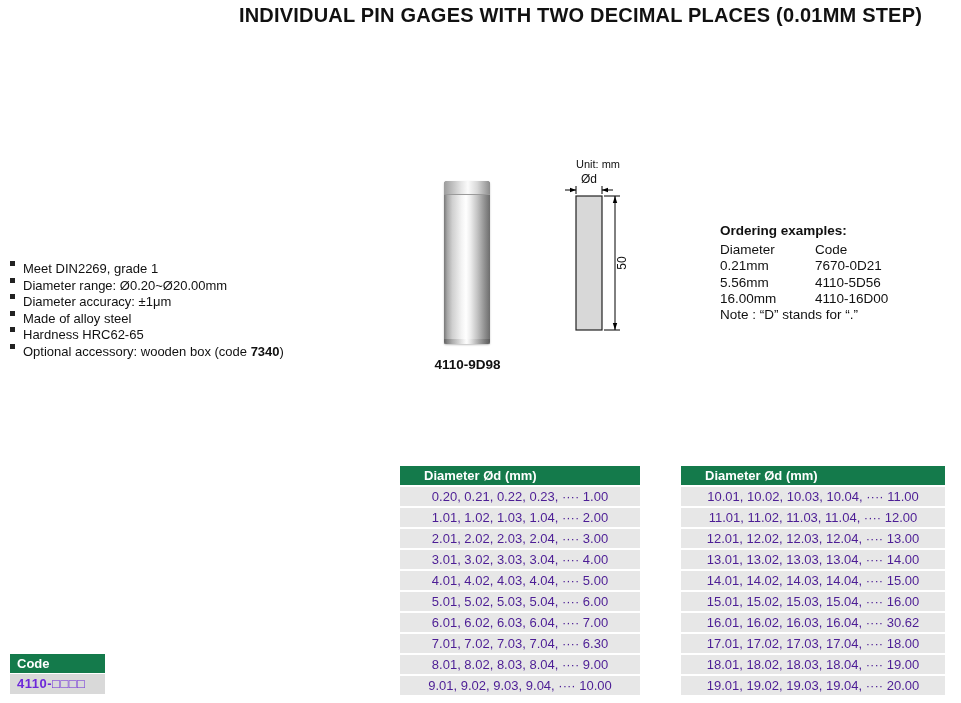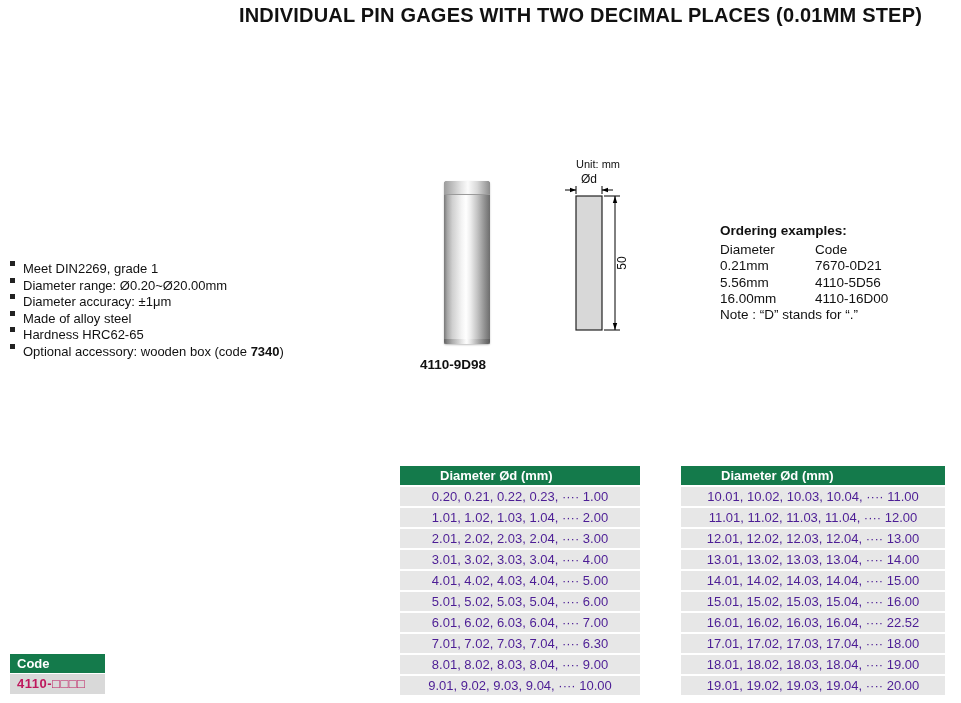--- a/index.html
+++ b/index.html
@@ -37,21 +37,21 @@
     border-radius: 3px 3px 0 0;
     background: linear-gradient(90deg, #9c9c9c, #e6e6e6 38%, #fbfbfb 52%, #d8d8d8 72%, #8c8c8c 100%);
     border-bottom: 1px solid #9a9a9a;
   }
   .pin::after {
     content: ""; position: absolute; bottom: 0; left: 0; right: 0; height: 5px;
     background: linear-gradient(90deg, rgba(60,60,60,.4), rgba(255,255,255,.2) 50%, rgba(60,60,60,.4));
   }
   .model-label {
     position: absolute; left: 420px; top: 357px; width: 95px;
-    font-size: 13.5px; font-weight: bold; color: #111;
+    text-align: center; font-size: 13.5px; font-weight: bold; color: #111;
   }
 
   
   .drawing { position: absolute; left: 563px; top: 158px; width: 90px; }
   .drawing .unit { font-size: 11px; margin-left: 13px; margin-bottom: 2px; color: #111; }
   .drawing svg { display: block; }
   .drawing text { font-family: "Liberation Sans", sans-serif; fill: #111; }
 
   
   .ordering { position: absolute; left: 720px; top: 223px; width: 225px; font-size: 13.5px; color: #111; }
@@ -60,41 +60,41 @@
   .ord-d { width: 95px; flex: 0 0 auto; }
   .ord-note { height: 16.5px; display: flex; align-items: center; }
 
   
   .gtable { position: absolute; top: 466px; }
   .gtable.t1 { left: 400px; width: 240px; }
   .gtable.t2 { left: 681px; width: 264px; }
   .gt-header {
     background: var(--accent-green, #147a4b); color: #fff;
     font-size: 13px; font-weight: bold;
-    height: 21px; line-height: 19px; padding-left: 40px;
+    height: 21px; line-height: 19px; padding-left: 24px;
     border-bottom: 2px solid #fff;
   }
   .gt-row {
     background: var(--row-gray, #e7e7e7);
     height: 21px; line-height: 19px;
     border-bottom: 2px solid #fff;
     text-align: center; font-size: 13px; color: #4c1d95;
     white-space: nowrap;
   }
 
   
   .code-block { position: absolute; left: 10px; top: 654px; width: 95px; }
   .code-header {
     background: var(--accent-green, #147a4b); color: #fff;
     font-size: 13px; font-weight: bold;
     height: 20px; line-height: 20px; padding-left: 7px;
     border-bottom: 1px solid #fff;
   }
   .code-value {
-    background: var(--code-value-gray, #d9d9d9); color: #be185d;
+    background: var(--code-value-gray, #d9d9d9); color: #6d28d9;
     font-size: 13px; font-weight: bold;
     height: 20px; line-height: 20px; padding-left: 7px;
     letter-spacing: 0.5px;
   }
 </style>
 </head>
 <body>
 
 <div>
 
@@ -186,21 +186,21 @@
   </div>
 
   <div class="gtable t2">
     <div class="gt-header">Diameter Ød (mm)</div>
     <div class="gt-row">10.01, 10.02, 10.03, 10.04, ···· 11.00</div>
     <div class="gt-row">11.01, 11.02, 11.03, 11.04, ···· 12.00</div>
     <div class="gt-row">12.01, 12.02, 12.03, 12.04, ···· 13.00</div>
     <div class="gt-row">13.01, 13.02, 13.03, 13.04, ···· 14.00</div>
     <div class="gt-row">14.01, 14.02, 14.03, 14.04, ···· 15.00</div>
     <div class="gt-row">15.01, 15.02, 15.03, 15.04, ···· 16.00</div>
-    <div class="gt-row">16.01, 16.02, 16.03, 16.04, ···· 22.52</div>
+    <div class="gt-row">16.01, 16.02, 16.03, 16.04, ···· 30.62</div>
     <div class="gt-row">17.01, 17.02, 17.03, 17.04, ···· 18.00</div>
     <div class="gt-row">18.01, 18.02, 18.03, 18.04, ···· 19.00</div>
     <div class="gt-row">19.01, 19.02, 19.03, 19.04, ···· 20.00</div>
   </div>
 
   <div class="code-block">
     <div class="code-header">Code</div>
     <div class="code-value">4110-□□□□</div>
   </div>
 

